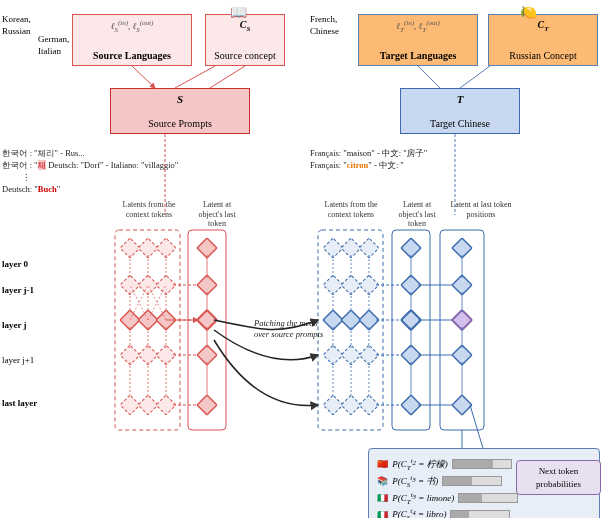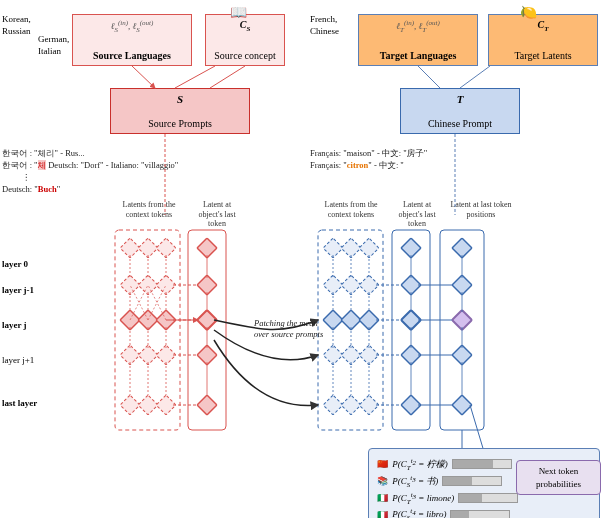--- a/index.html
+++ b/index.html
@@ -98,21 +98,21 @@
   <div class="box box-blue" style="left:358px; top:14px; width:120px; height:52px; padding:4px;">
     <div style="font-size:9px; color:#555;">
       <span class="math">ℓ<sub>T</sub><sup>(in)</sup></span>,
       <span class="math">ℓ<sub>T</sub><sup>(out)</sup></span>
     </div>
     <div style="font-size:10px; font-weight:bold;">Target Languages</div>
   </div>
 
   <div class="box box-blue" style="left:488px; top:14px; width:110px; height:52px; padding:4px;">
     <div style="font-size:10px; font-style:italic; font-weight:bold;">C<sub>T</sub></div>
-    <div style="font-size:10px;">Target Latents</div>
+    <div style="font-size:10px;">Russian Concept</div>
   </div>
 
   <div style="position:absolute; left:520px; top:4px; font-size:14px;">🍋</div>
 
   <div style="position:absolute; left:2px; top:14px; font-size:9px; line-height:1.3;">
     Korean,<br>Russian
   </div>
 
   <div style="position:absolute; left:38px; top:14px; font-size:9px; line-height:1.3;margin-top:20px;">
     German,<br>Italian
@@ -122,21 +122,21 @@
     French,<br>Chinese
   </div>
 
   <div class="box box-pink-dark" style="left:110px; top:88px; width:140px; height:46px; padding:4px;">
     <div style="font-size:11px; font-style:italic; font-weight:bold;">S</div>
     <div style="font-size:10px;">Source Prompts</div>
   </div>
 
   <div class="box box-blue-dark" style="left:400px; top:88px; width:120px; height:46px; padding:4px;">
     <div style="font-size:11px; font-style:italic; font-weight:bold;">T</div>
-    <div style="font-size:10px;">Chinese Prompt</div>
+    <div style="font-size:10px;">Target Chinese</div>
   </div>
 
   <div style="position:absolute; left:2px; top:148px; font-size:8.5px; line-height:1.4; color:#222;">
     한국어 : "체리" - Rus...<br>
     한국어 : "<span style="background:#f5c6c6; color:#c00;">체</span> Deutsch: "Dorf" - Italiano: "villaggio"<br>
     <span style="margin-left:20px;">⋮</span><br>
     Deutsch: "<span style="color:#c00; font-weight:bold;">Buch</span>"
   </div>
 
   <div style="position:absolute; left:310px; top:148px; font-size:8.5px; line-height:1.4; color:#222;">

